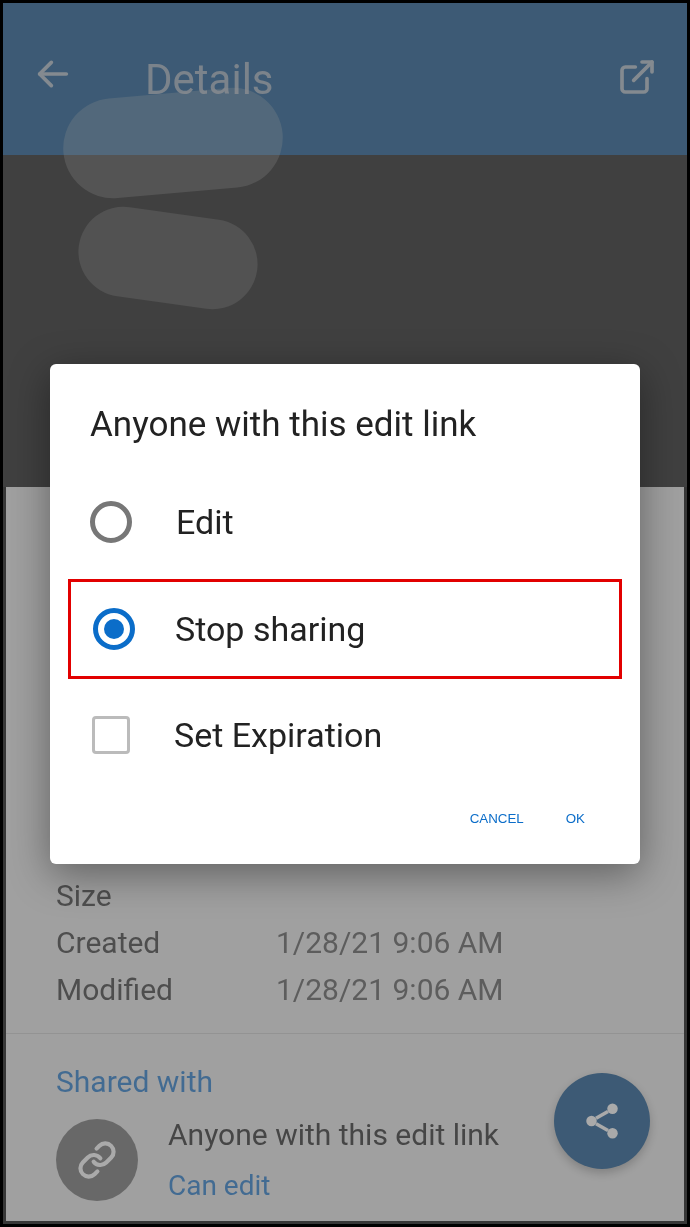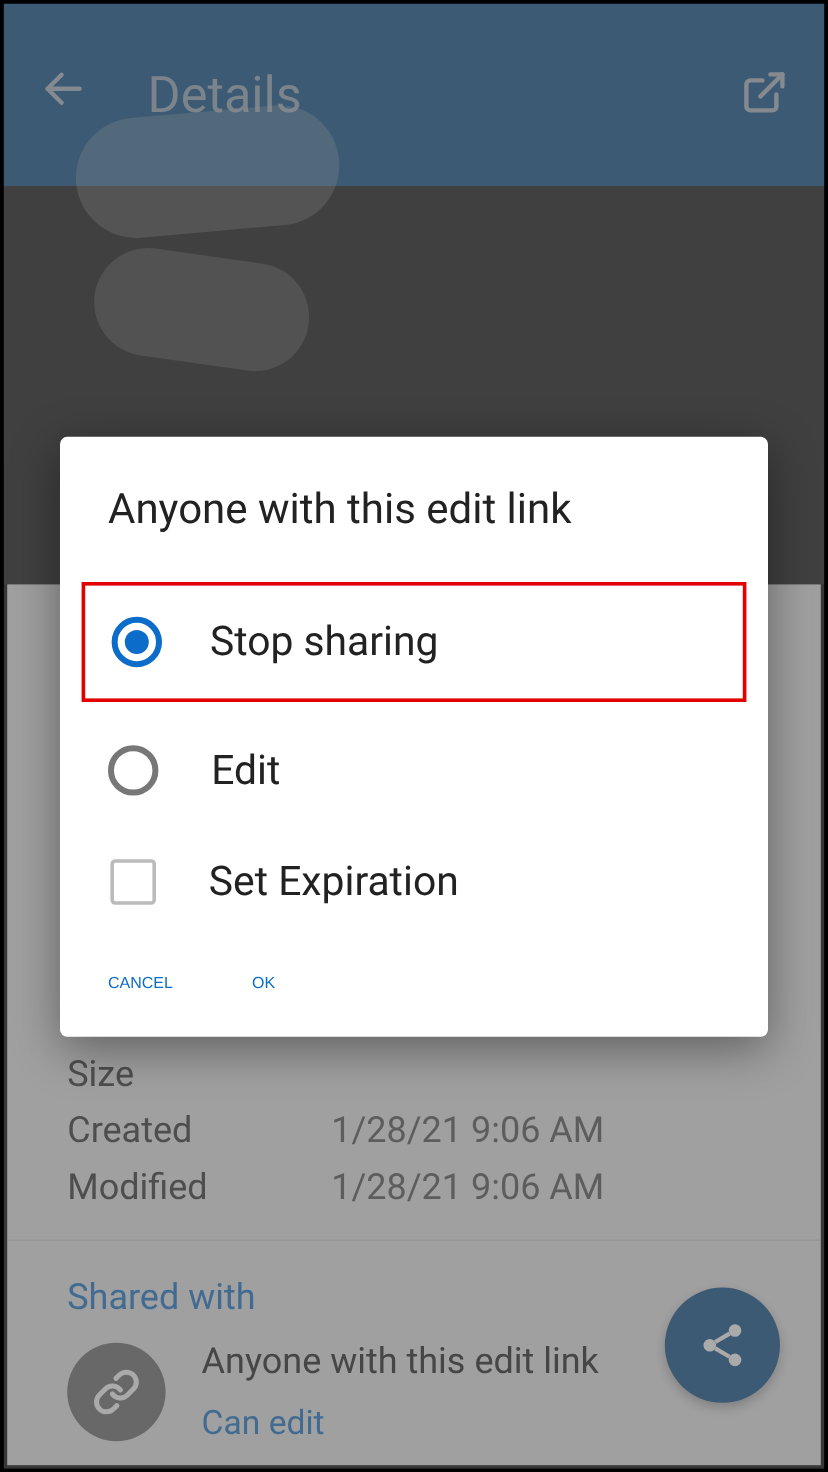--- a/index.html
+++ b/index.html
@@ -12,20 +12,21 @@
     overflow: hidden;
     border: 3px solid #000;
   }
   .header {
     background: #0e4f89;
     height: 152px;
     display: flex;
     align-items: center;
     padding: 0 30px;
     position: relative;
+    gap: 22px;
   }
   .back-arrow {
     color: #aab2bd;
     font-size: 40px;
     margin-right: 50px;
   }
   .header-title {
     color: #97a8bb;
     font-size: 42px;
     font-weight: 400;
@@ -165,24 +166,26 @@
     border-radius: 4px;
     flex-shrink: 0;
     margin-left: 2px;
   }
   .option-label {
     font-size: 34px;
     color: #222;
   }
   .dialog-actions {
     display: flex;
-    gap: 66px;
+    justify-content: flex-end;
+    gap: 42px;
     padding: 30px 55px 18px 40px;
     font-size: 30px;
     letter-spacing: 1px;
+    margin-left: 37px;
   }
   .dialog-btn {
     color: #0b6dc9;
     font-weight: 500;
     background: none;
     border: none;
     cursor: pointer;
   }
 
   
@@ -267,31 +270,31 @@
   </div>
 </div>
 
 <div class="wm1"></div>
 <div class="wm2"></div>
 
 <div class="overlay">
   <div class="dialog">
     <div class="dialog-title">Anyone with this edit link</div>
 
+    <div class="option-row">
+      <div class="radio"></div>
+      <span class="option-label">Edit</span>
+    </div>
+
     <div class="option-row highlighted">
       <div class="radio selected"></div>
       <span class="option-label">Stop sharing</span>
     </div>
 
     <div class="option-row">
-      <div class="radio"></div>
-      <span class="option-label">Edit</span>
-    </div>
-
-    <div class="option-row">
       <div class="checkbox"></div>
       <span class="option-label">Set Expiration</span>
     </div>
 
     <div class="dialog-actions">
       <button class="dialog-btn">CANCEL</button>
       <button class="dialog-btn">OK</button>
     </div>
   </div>
 </div>

